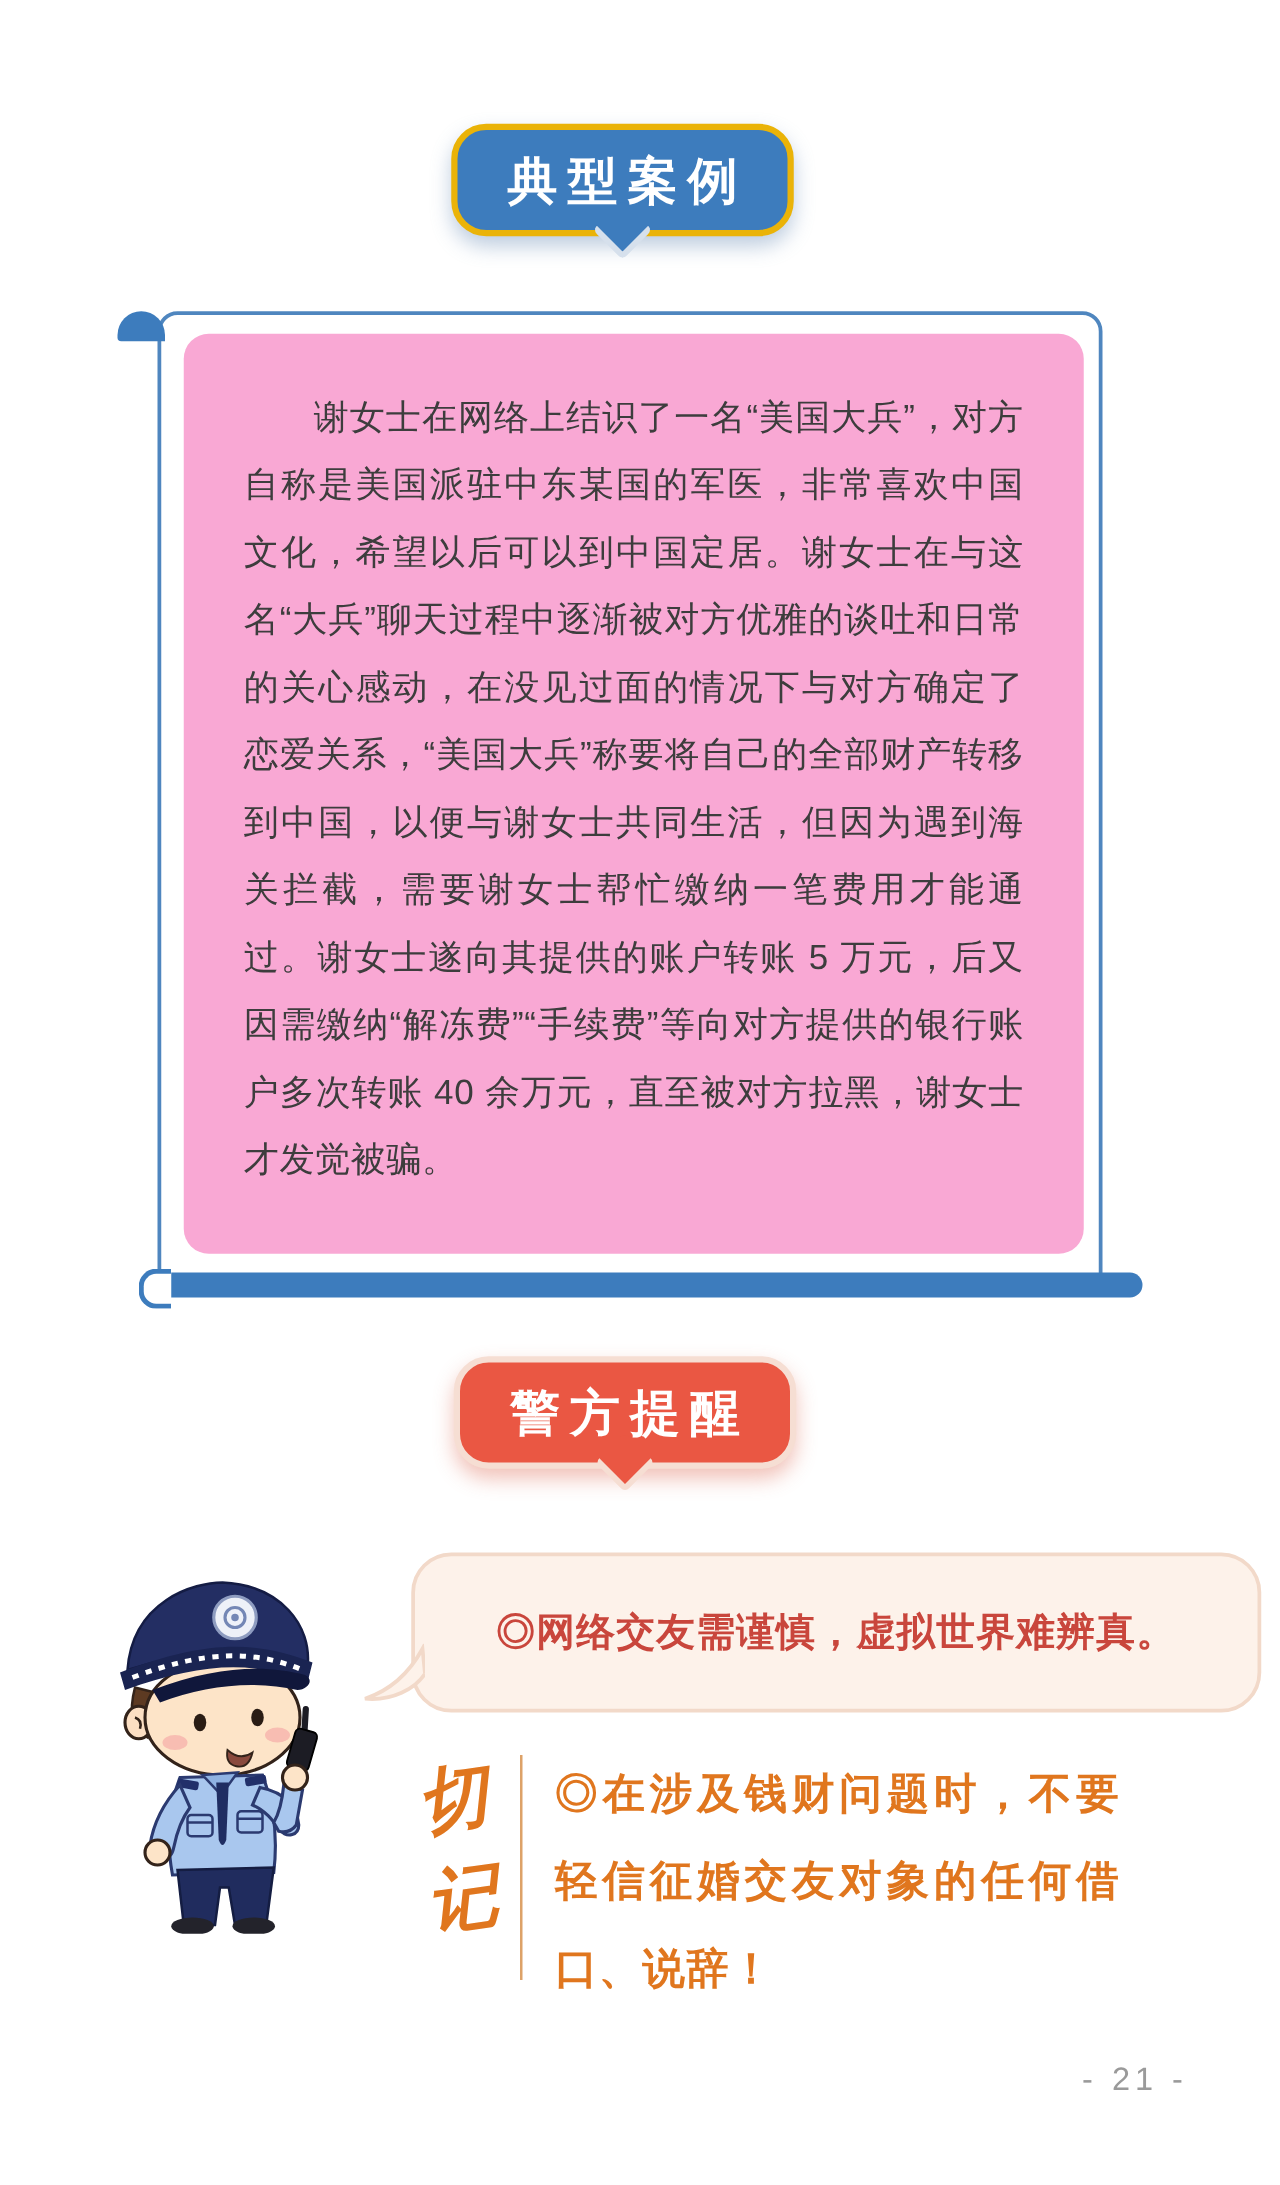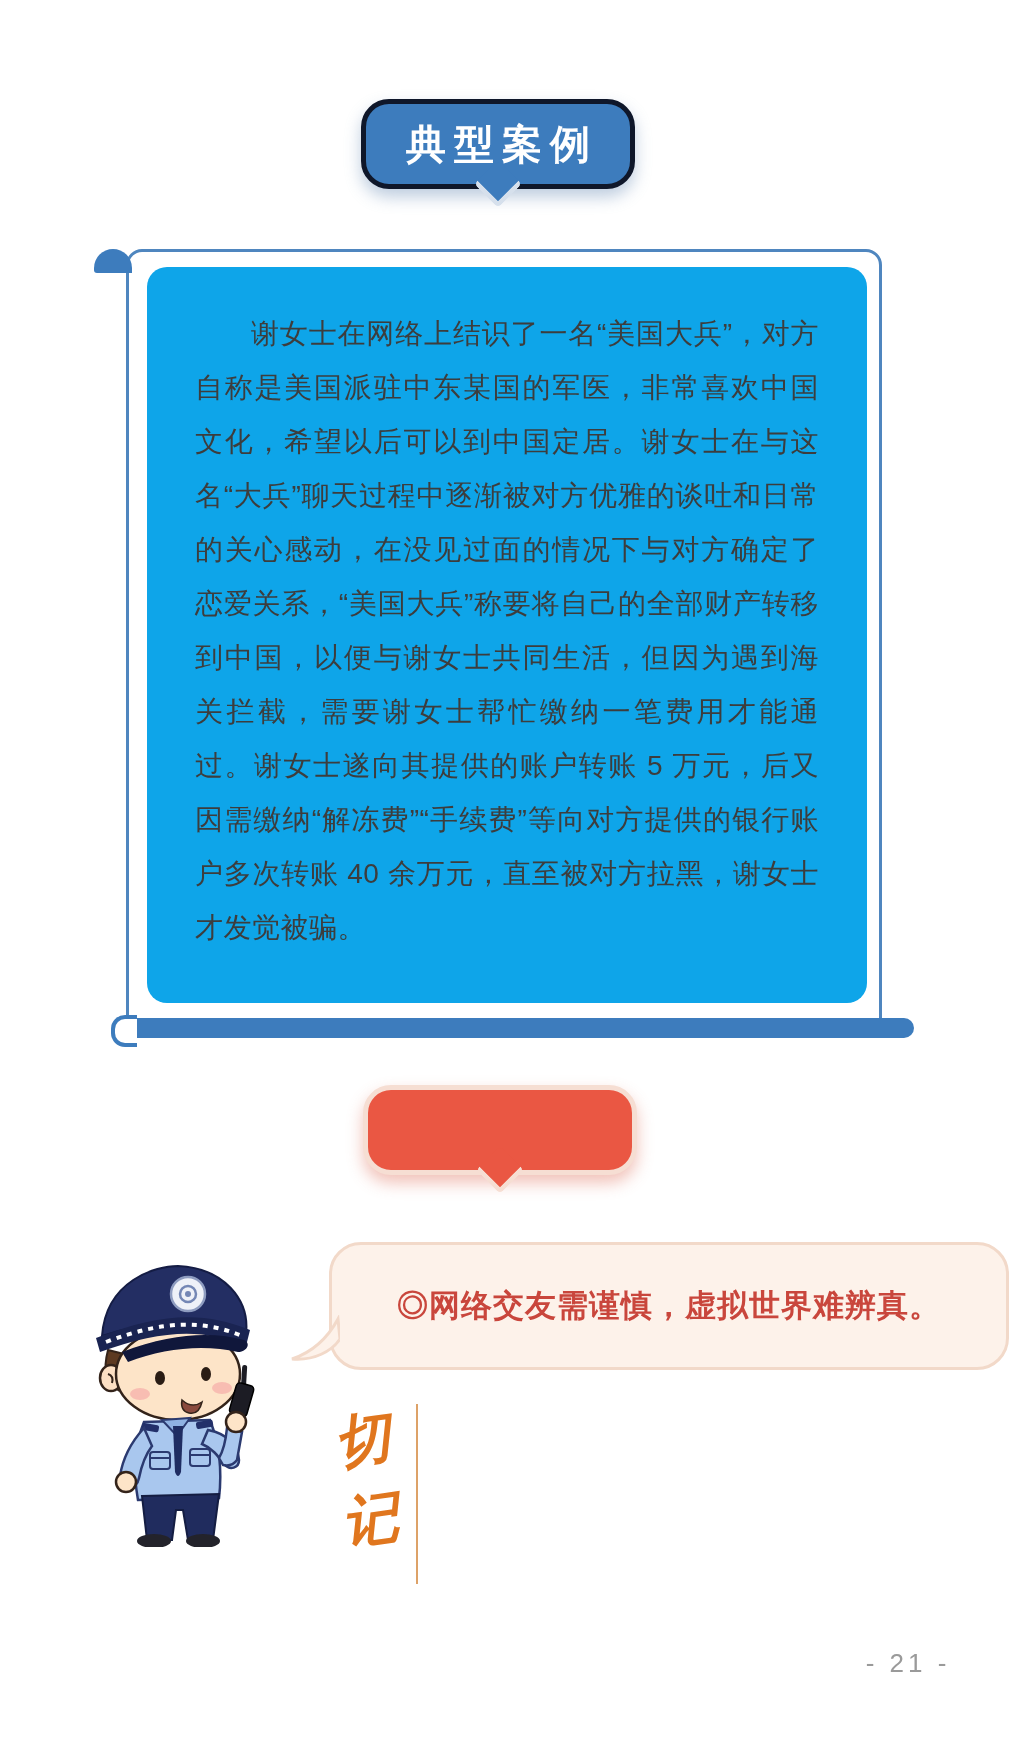--- a/index.html
+++ b/index.html
@@ -31,21 +31,21 @@
   .banner .tail {
     position:absolute; z-index:2;
     left:50%; bottom:-17px;
     width:34px; height:34px;
     transform:translateX(-50%) rotate(45deg);
     border-radius:5px;
   }
   .banner-blue {
     left:361px; top:99px;
     background:#3d7cbd;
-    border:5px solid #0f172a;
+    border:5px solid #eab308;
     box-shadow:0 8px 16px rgba(110,145,185,.45);
     text-align:right;
   }
   .banner-blue .tail {
     background:#3d7cbd;
     border-right:5px solid #d6e0ec; border-bottom:5px solid #d6e0ec;
   }
   .banner-red {
     left:363px; top:1085px;
     background:#ea5743;
@@ -71,21 +71,21 @@
     position:absolute;
     left:-35px; top:-3px;
     width:38px; height:24px;
     background:#3d7cbd;
     border-radius:19px 19px 0 3px;
   }
   .case-panel {
     position:absolute;
     left:18px; top:15px;
     width:720px; height:736px;
-    background:#0ea5e9;
+    background:#f9a8d4;
     border-radius:20px;
     padding:40px 48px;
     overflow:hidden;
   }
   .case-text {
     font-size:28px;
     line-height:54px;
     color:#3d3d3d;
     text-align:justify;
     text-indent:2em;
@@ -205,20 +205,21 @@
 
 <div class="case-card">
   <i class="curl"></i>
   <div class="case-panel">
     <p class="case-text">谢女士在网络上结识了一名“美国大兵”，对方自称是美国派驻中东某国的军医，非常喜欢中国文化，希望以后可以到中国定居。谢女士在与这名“大兵”聊天过程中逐渐被对方优雅的谈吐和日常的关心感动，在没见过面的情况下与对方确定了恋爱关系，“美国大兵”称要将自己的全部财产转移到中国，以便与谢女士共同生活，但因为遇到海关拦截，需要谢女士帮忙缴纳一笔费用才能通过。谢女士遂向其提供的账户转账 5 万元，后又因需缴纳“解冻费”“手续费”等向对方提供的银行账户多次转账 40 余万元，直至被对方拉黑，谢女士才发觉被骗。</p>
   </div>
 </div>
 <div class="card-ribbon"></div>
 
 <div class="banner banner-red">
+  <span class="label">警方提醒</span>
   <i class="tail"></i>
 </div>
 
 <div class="officer">
   <svg width="180" height="295" viewBox="0 0 180 295">
 
     <path d="M24 98 q -8 30 10 40 q 0 -24 14 -34 Z" fill="#5d3a22" stroke="#33231a" stroke-width="2"></path>
 
     <ellipse cx="27" cy="126" rx="11" ry="13" fill="#fcdfc3" stroke="#33231a" stroke-width="2.5"></ellipse>
     <path d="M24 122 q 6 2 4 9" fill="none" stroke="#33231a" stroke-width="2"></path>
@@ -282,15 +283,16 @@
   </svg>
   <span class="bubble-text">◎网络交友需谨慎，虚拟世界难辨真。</span>
 </div>
 
 <div class="remember">
   <div class="remember-chars">
     <span class="kchar">切</span>
     <span class="kchar">记</span>
   </div>
   <div class="remember-divider"></div>
+  <p class="remember-text">◎在涉及钱财问题时，不要轻信征婚交友对象的任何借口、说辞！</p>
 </div>
 
 <div class="page-number">- 21 -</div>
 
 </body></html>

